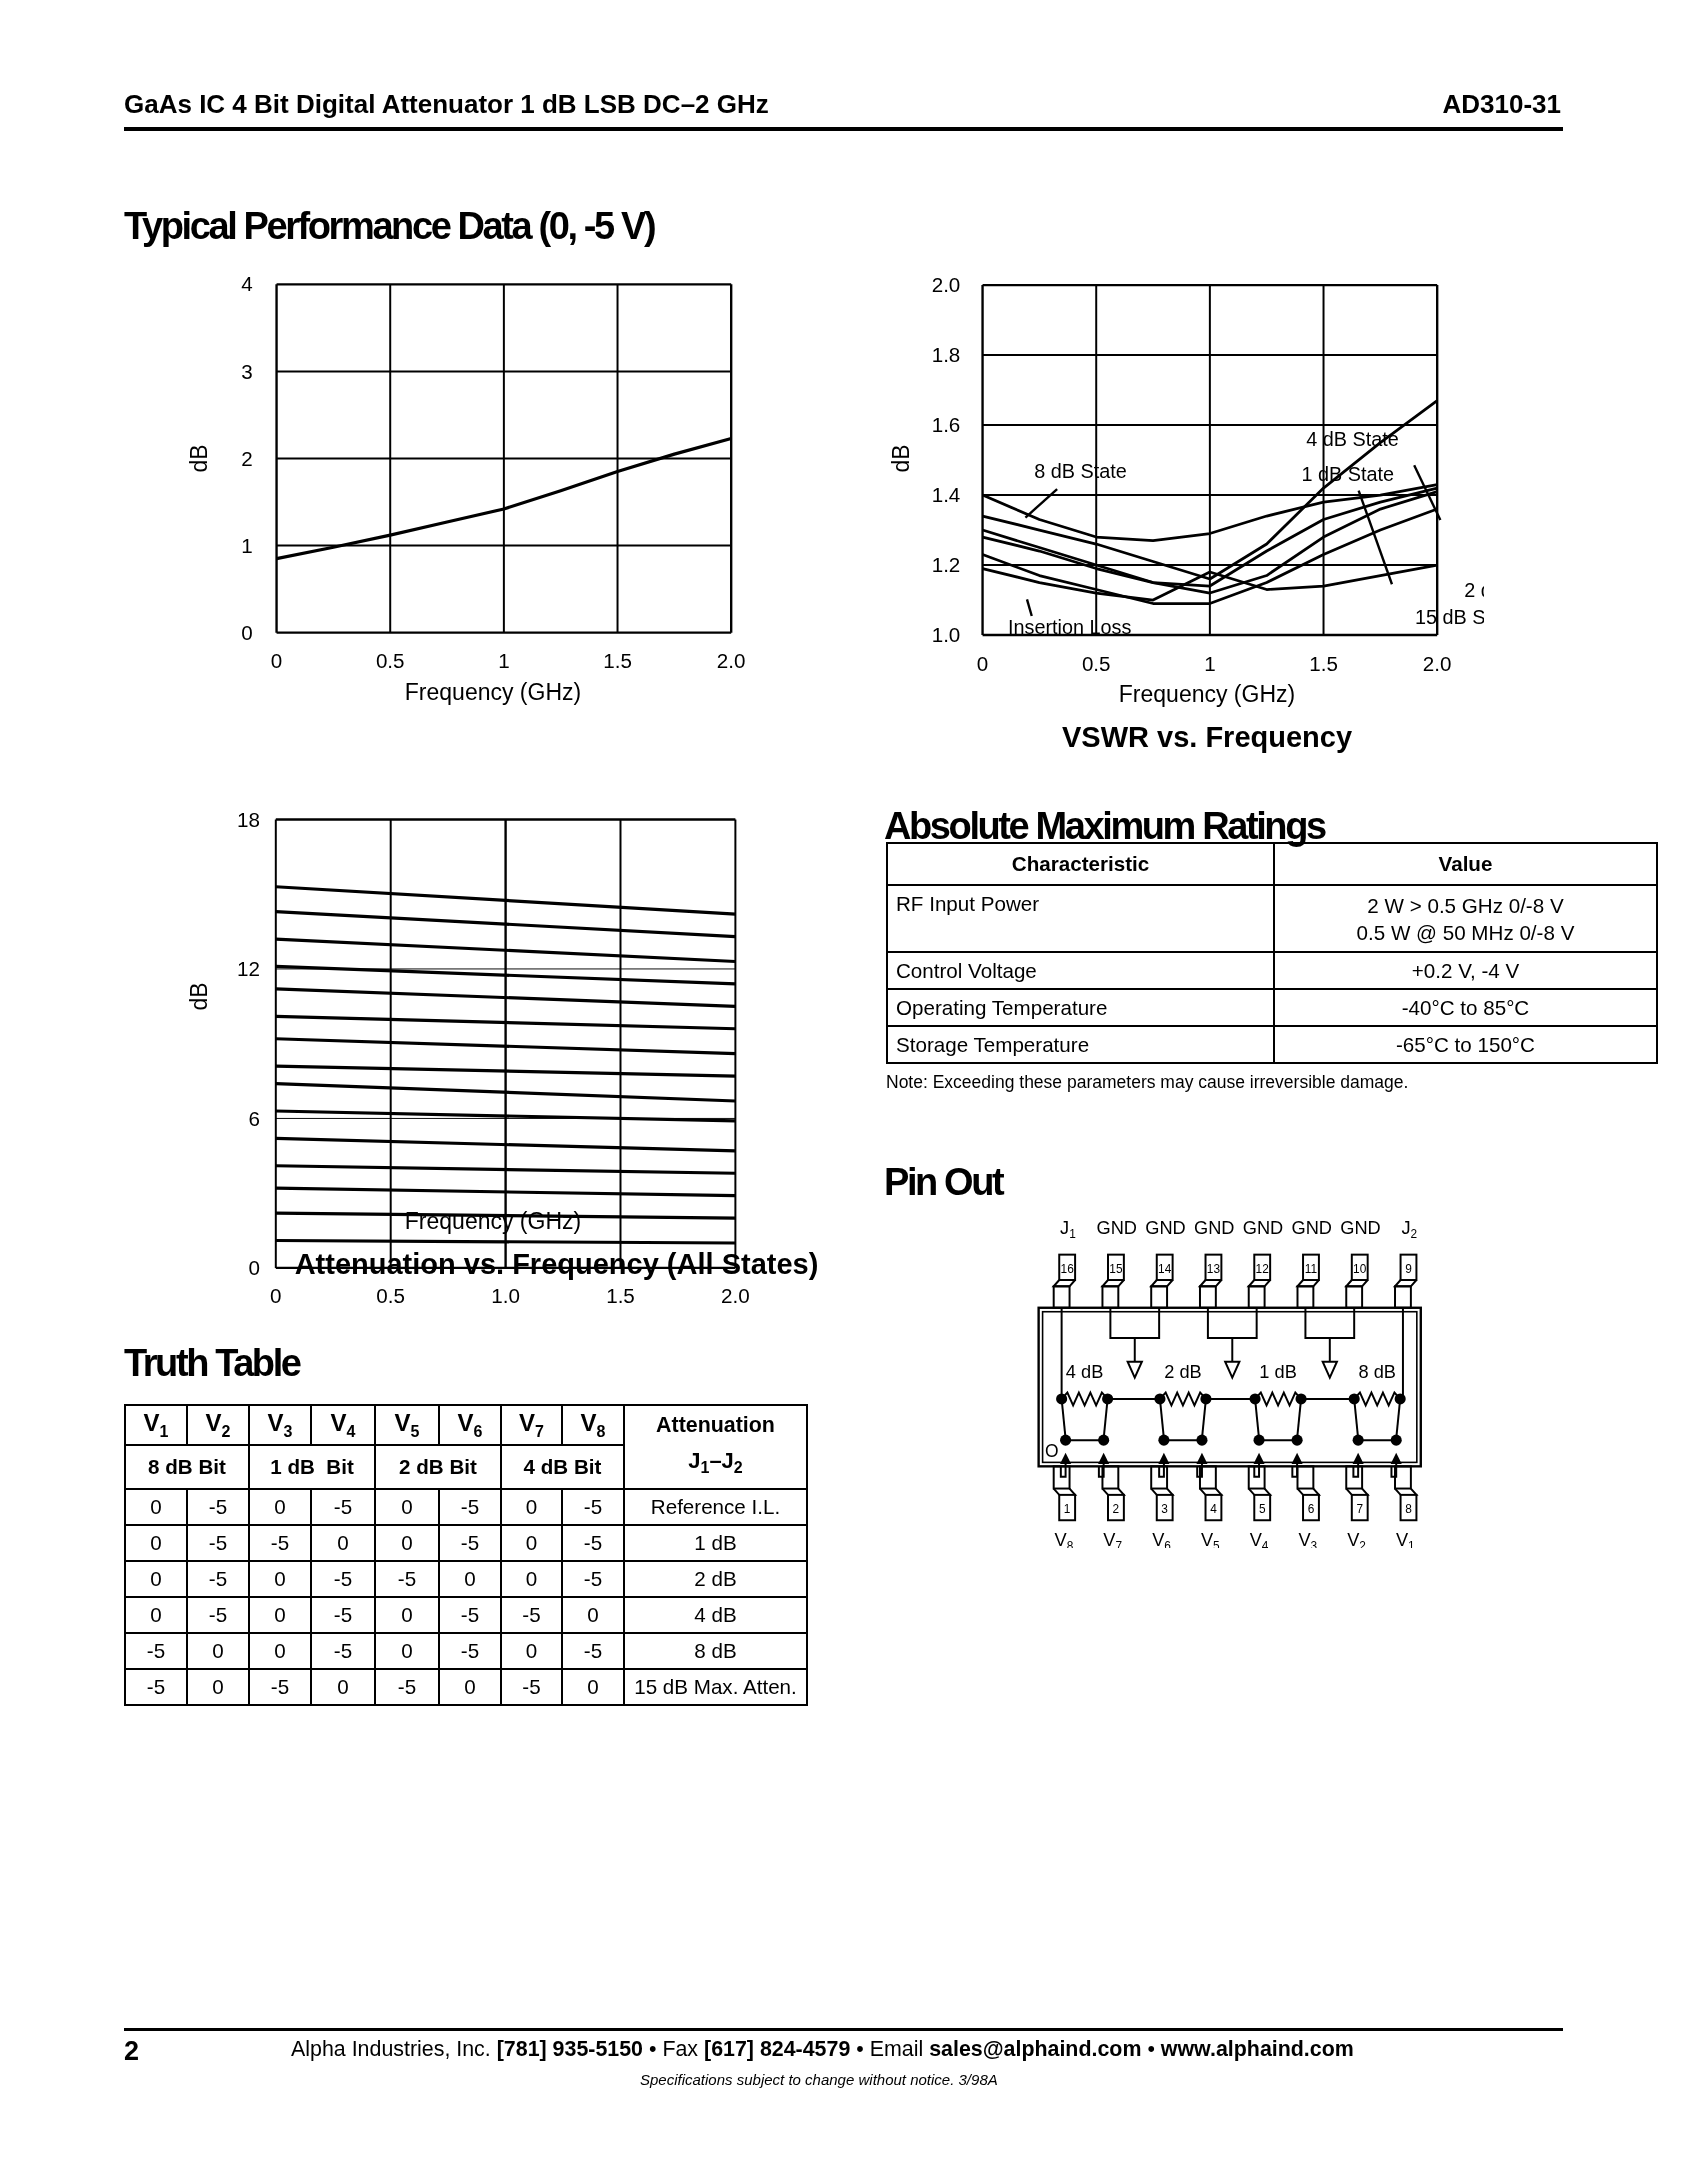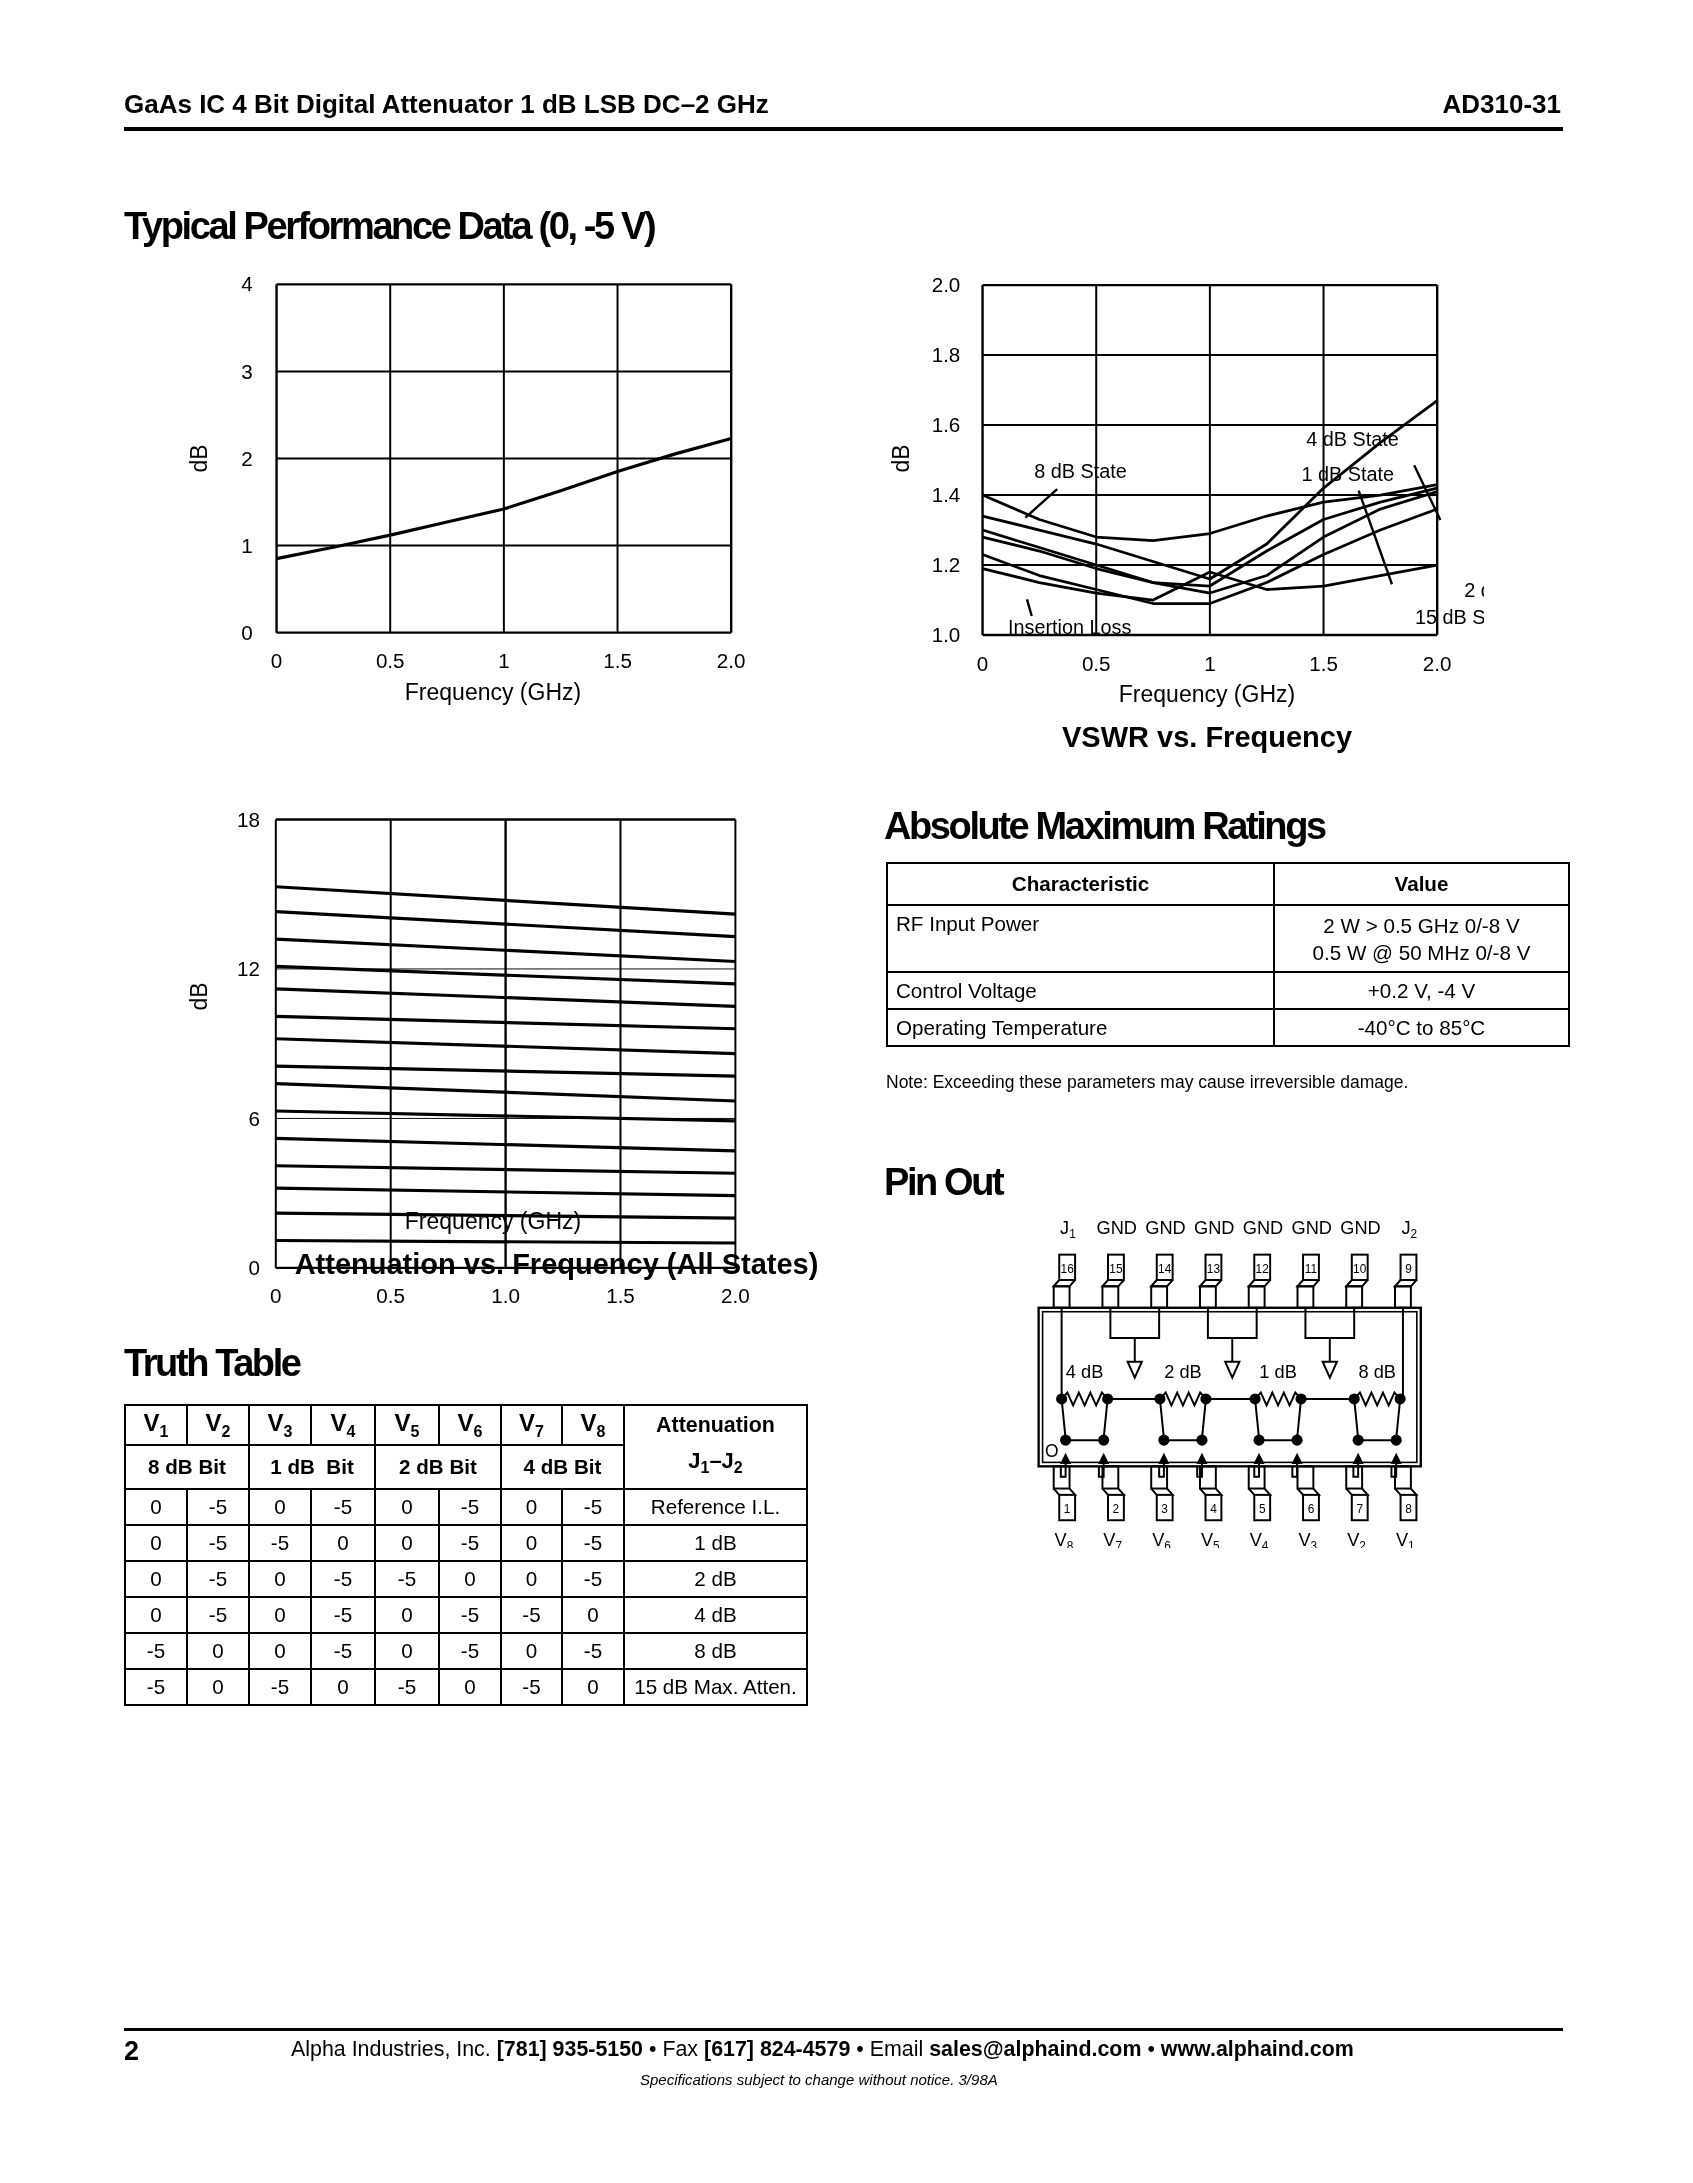--- a/index.html
+++ b/index.html
@@ -146,40 +146,44 @@
       <line x1="127" y1="486.55555555555554" x2="706" y2="495.97222222222223" stroke="#000" stroke-width="4"></line>
       <line x1="127" y1="517.9444444444445" x2="706" y2="524.2222222222222" stroke="#000" stroke-width="4"></line>
       <line x1="127" y1="552.4722222222222" x2="706" y2="555.6111111111111" stroke="#000" stroke-width="4"></line>
     </svg>
   <div class="abs ylabel-rot" style="left:9.5px; top:181px;">dB</div>
   <div class="abs axis-label" style="left:-71px; width:778px; text-align:center; top:406px;">Frequency (GHz)</div>
   <div class="abs chart-caption" style="left:-71px; width:905px; text-align:center; top:446px;">Attenuation vs. Frequency (All States)</div>
 </div>
 
 <div class="abs section-title" style="left:884px; top:805px;">Absolute Maximum Ratings</div>
-<table class="abs amr" style="left:886px; top:862px; width:684px;">
+<table class="abs amr" style="left:886px; top:842px; width:772px;">
   <tbody>
       <tr>
     <th style="width:369px;">Characteristic</th>
     <th>Value</th>
   </tr>
   <tr style="height:67px;">
     <td class="l">RF Input Power</td>
     <td class="c" style="line-height:27px;">
       <div>2 W &gt; 0.5 GHz 0/-8 V</div>
       <div>0.5 W @ 50 MHz 0/-8 V</div>
     </td>
   </tr>
   <tr style="height:37px;">
     <td class="l">Control Voltage</td>
     <td class="c">+0.2 V, -4 V</td>
   </tr>
   <tr style="height:37px;">
     <td class="l">Operating Temperature</td>
     <td class="c">-40°C to 85°C</td>
+  </tr>
+  <tr style="height:37px;">
+    <td class="l">Storage Temperature</td>
+    <td class="c">-65°C to 150°C</td>
   </tr>
 </tbody>
   </table>
 <div class="abs note" style="left:886px; top:1062px;margin-top:10px;">Note: Exceeding these parameters may cause irreversible damage.</div>
 
 <div class="abs section-title" style="left:884px; top:1161px;">Pin Out</div>
 <div class="abs" style="left:1024px; top:1215px; width:413px; height:333px;">
   <svg id="pinout-svg" width="413" height="333" style="position:absolute; left:0; top:0;" viewBox="0 0 520 420">
       <rect x="18" y="117" width="482" height="200" fill="none" stroke="#000" stroke-width="3"></rect>
       <rect x="23" y="122" width="472" height="190" fill="none" stroke="#000" stroke-width="2"></rect>

